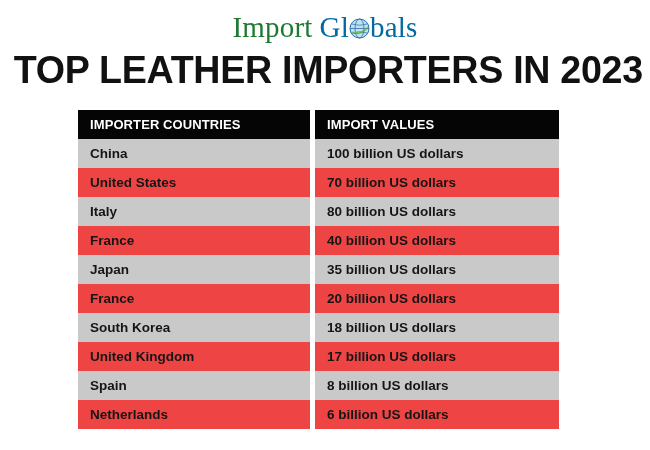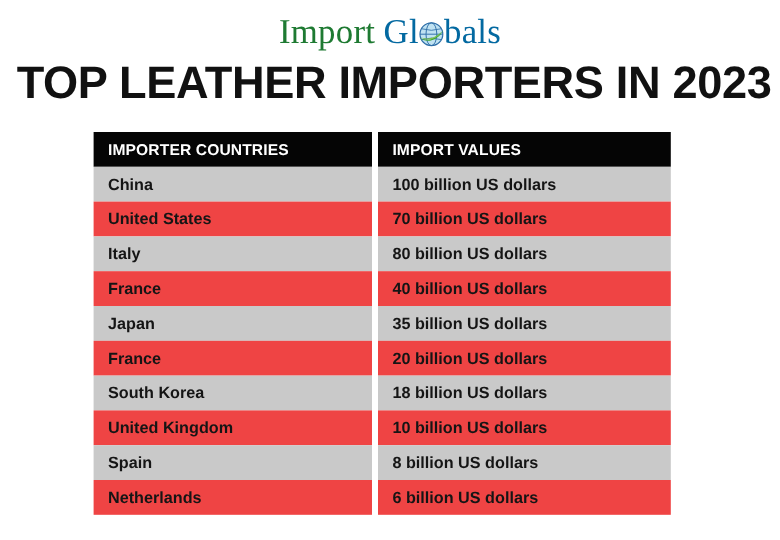--- a/index.html
+++ b/index.html
@@ -188,21 +188,21 @@
           <td>20 billion US dollars</td>
         </tr>
         <tr class="odd">
           <td>South Korea</td>
           <td class="gapcell"></td>
           <td>18 billion US dollars</td>
         </tr>
         <tr class="even">
           <td>United Kingdom</td>
           <td class="gapcell"></td>
-          <td>10 billion US dollars</td>
+          <td>17 billion US dollars</td>
         </tr>
         <tr class="odd">
           <td>Spain</td>
           <td class="gapcell"></td>
           <td>8 billion US dollars</td>
         </tr>
         <tr class="even">
           <td>Netherlands</td>
           <td class="gapcell"></td>
           <td>6 billion US dollars</td>

